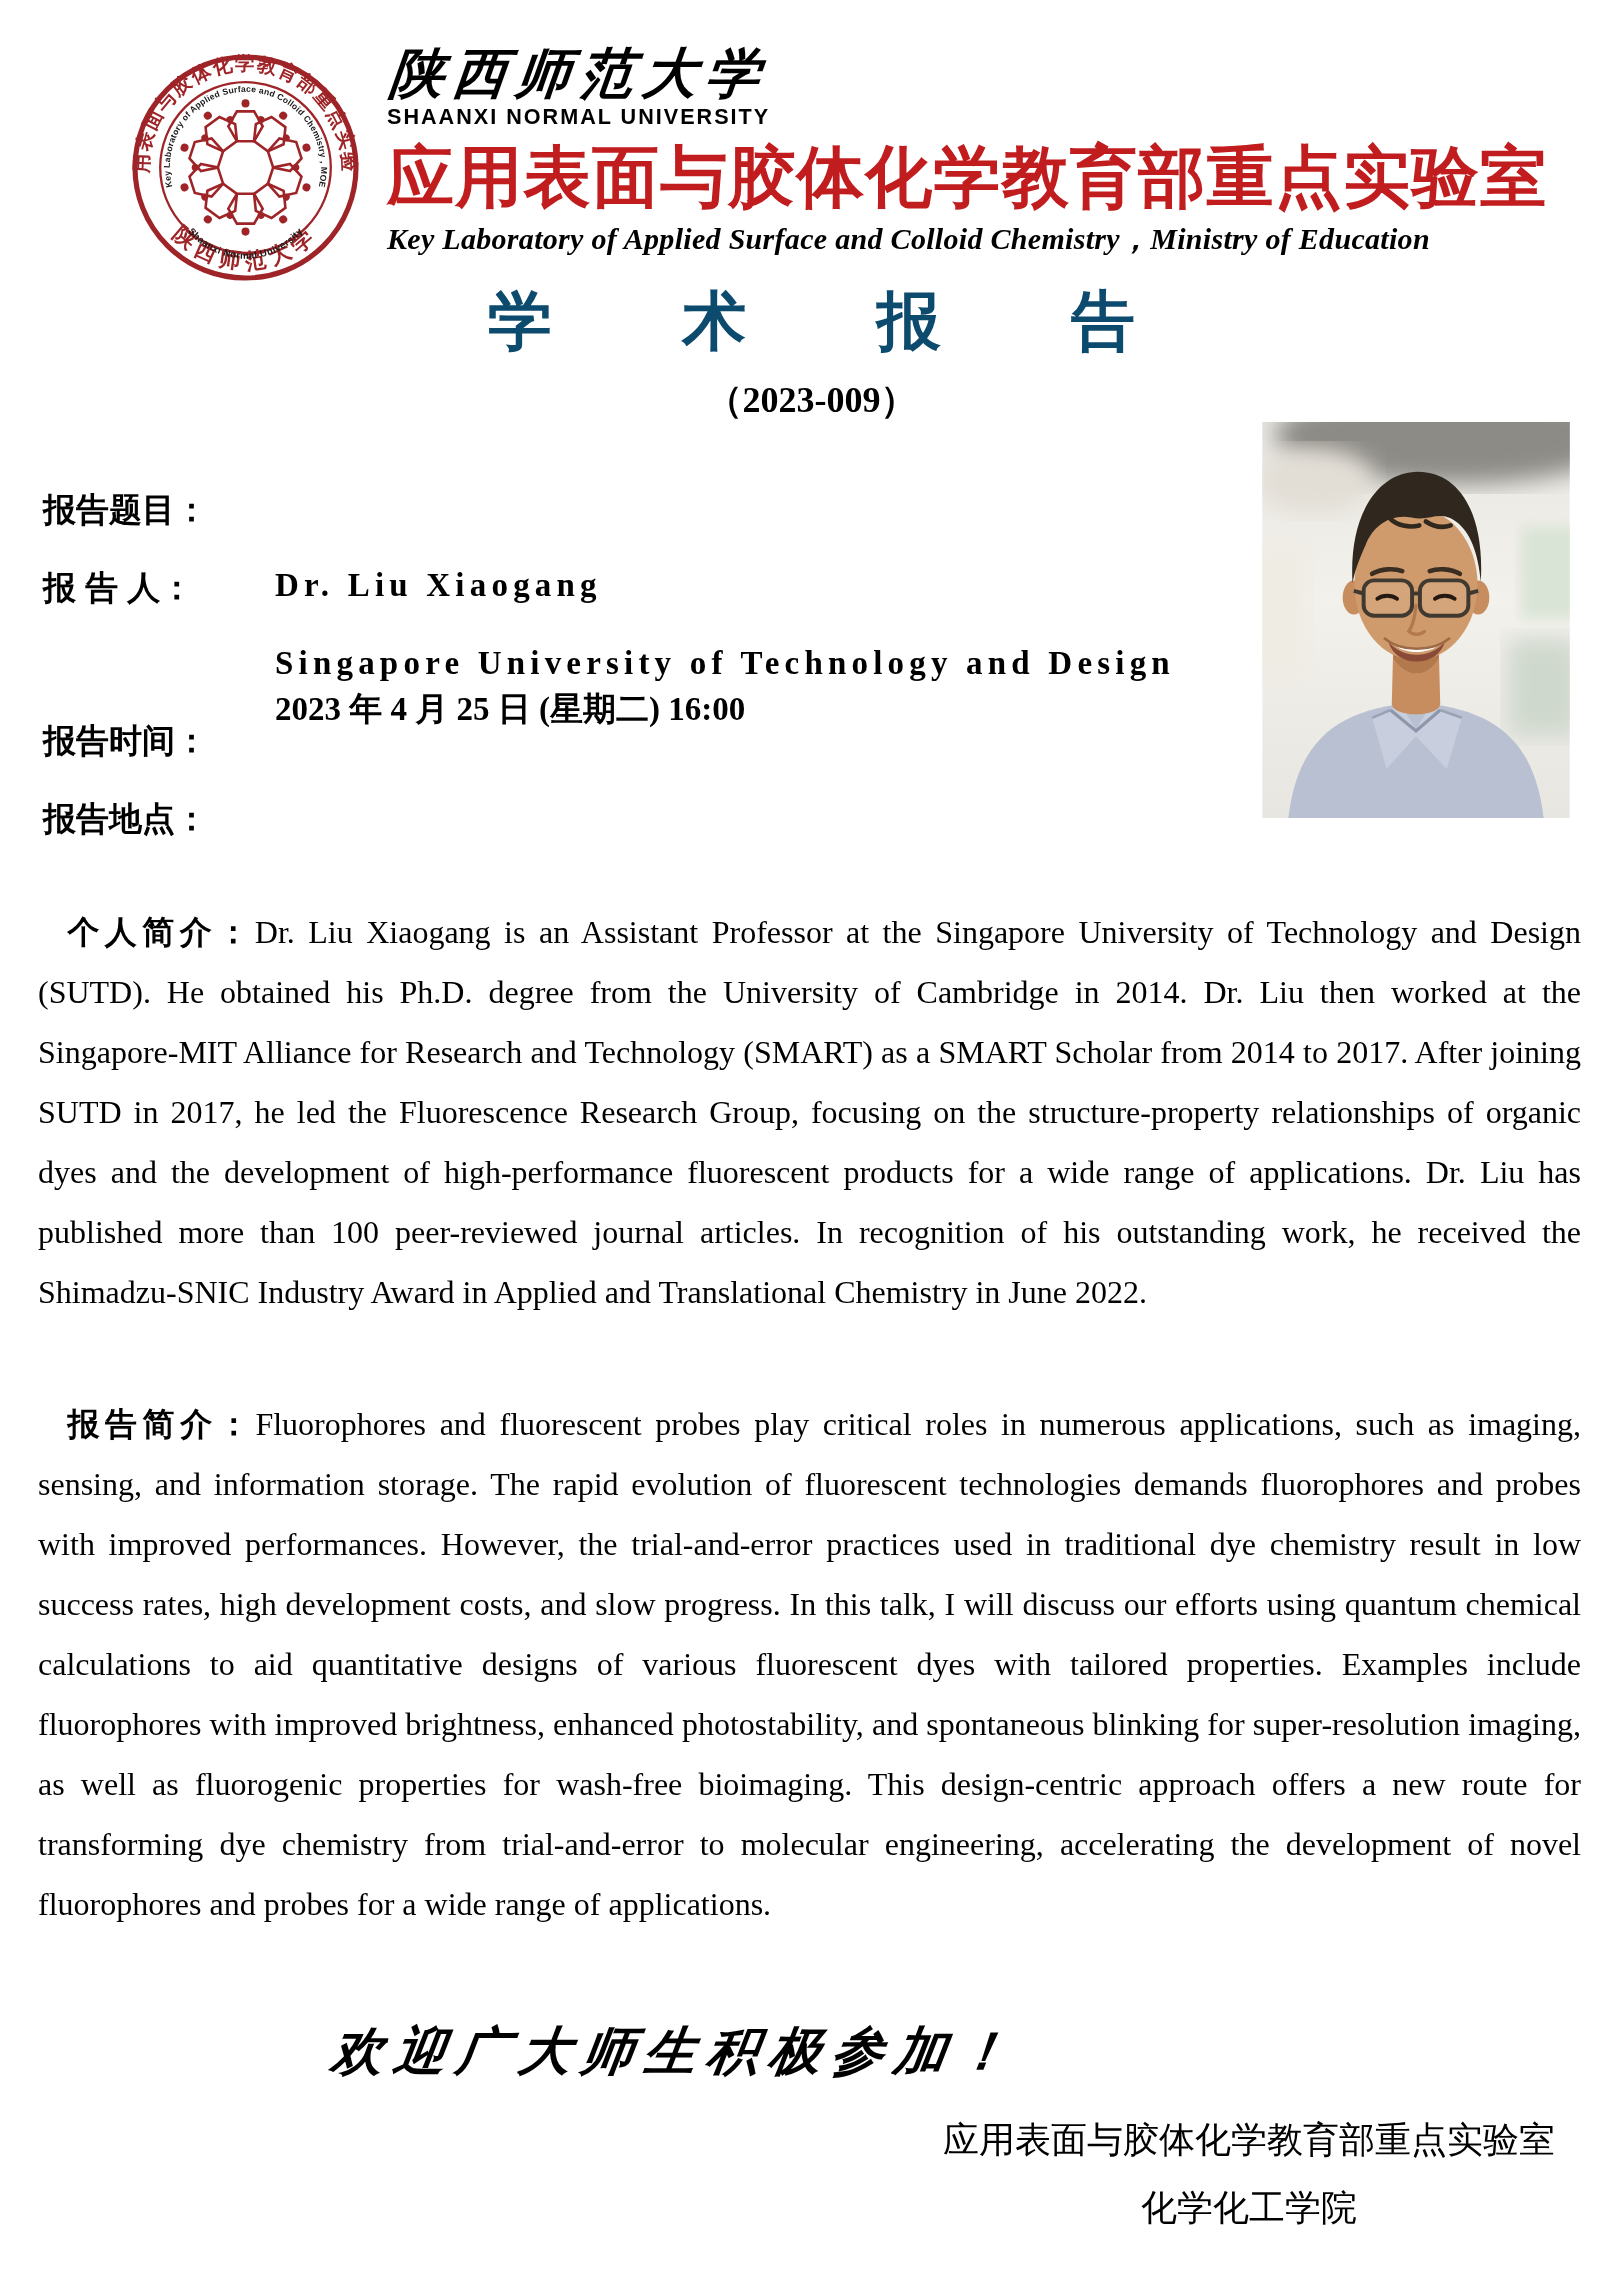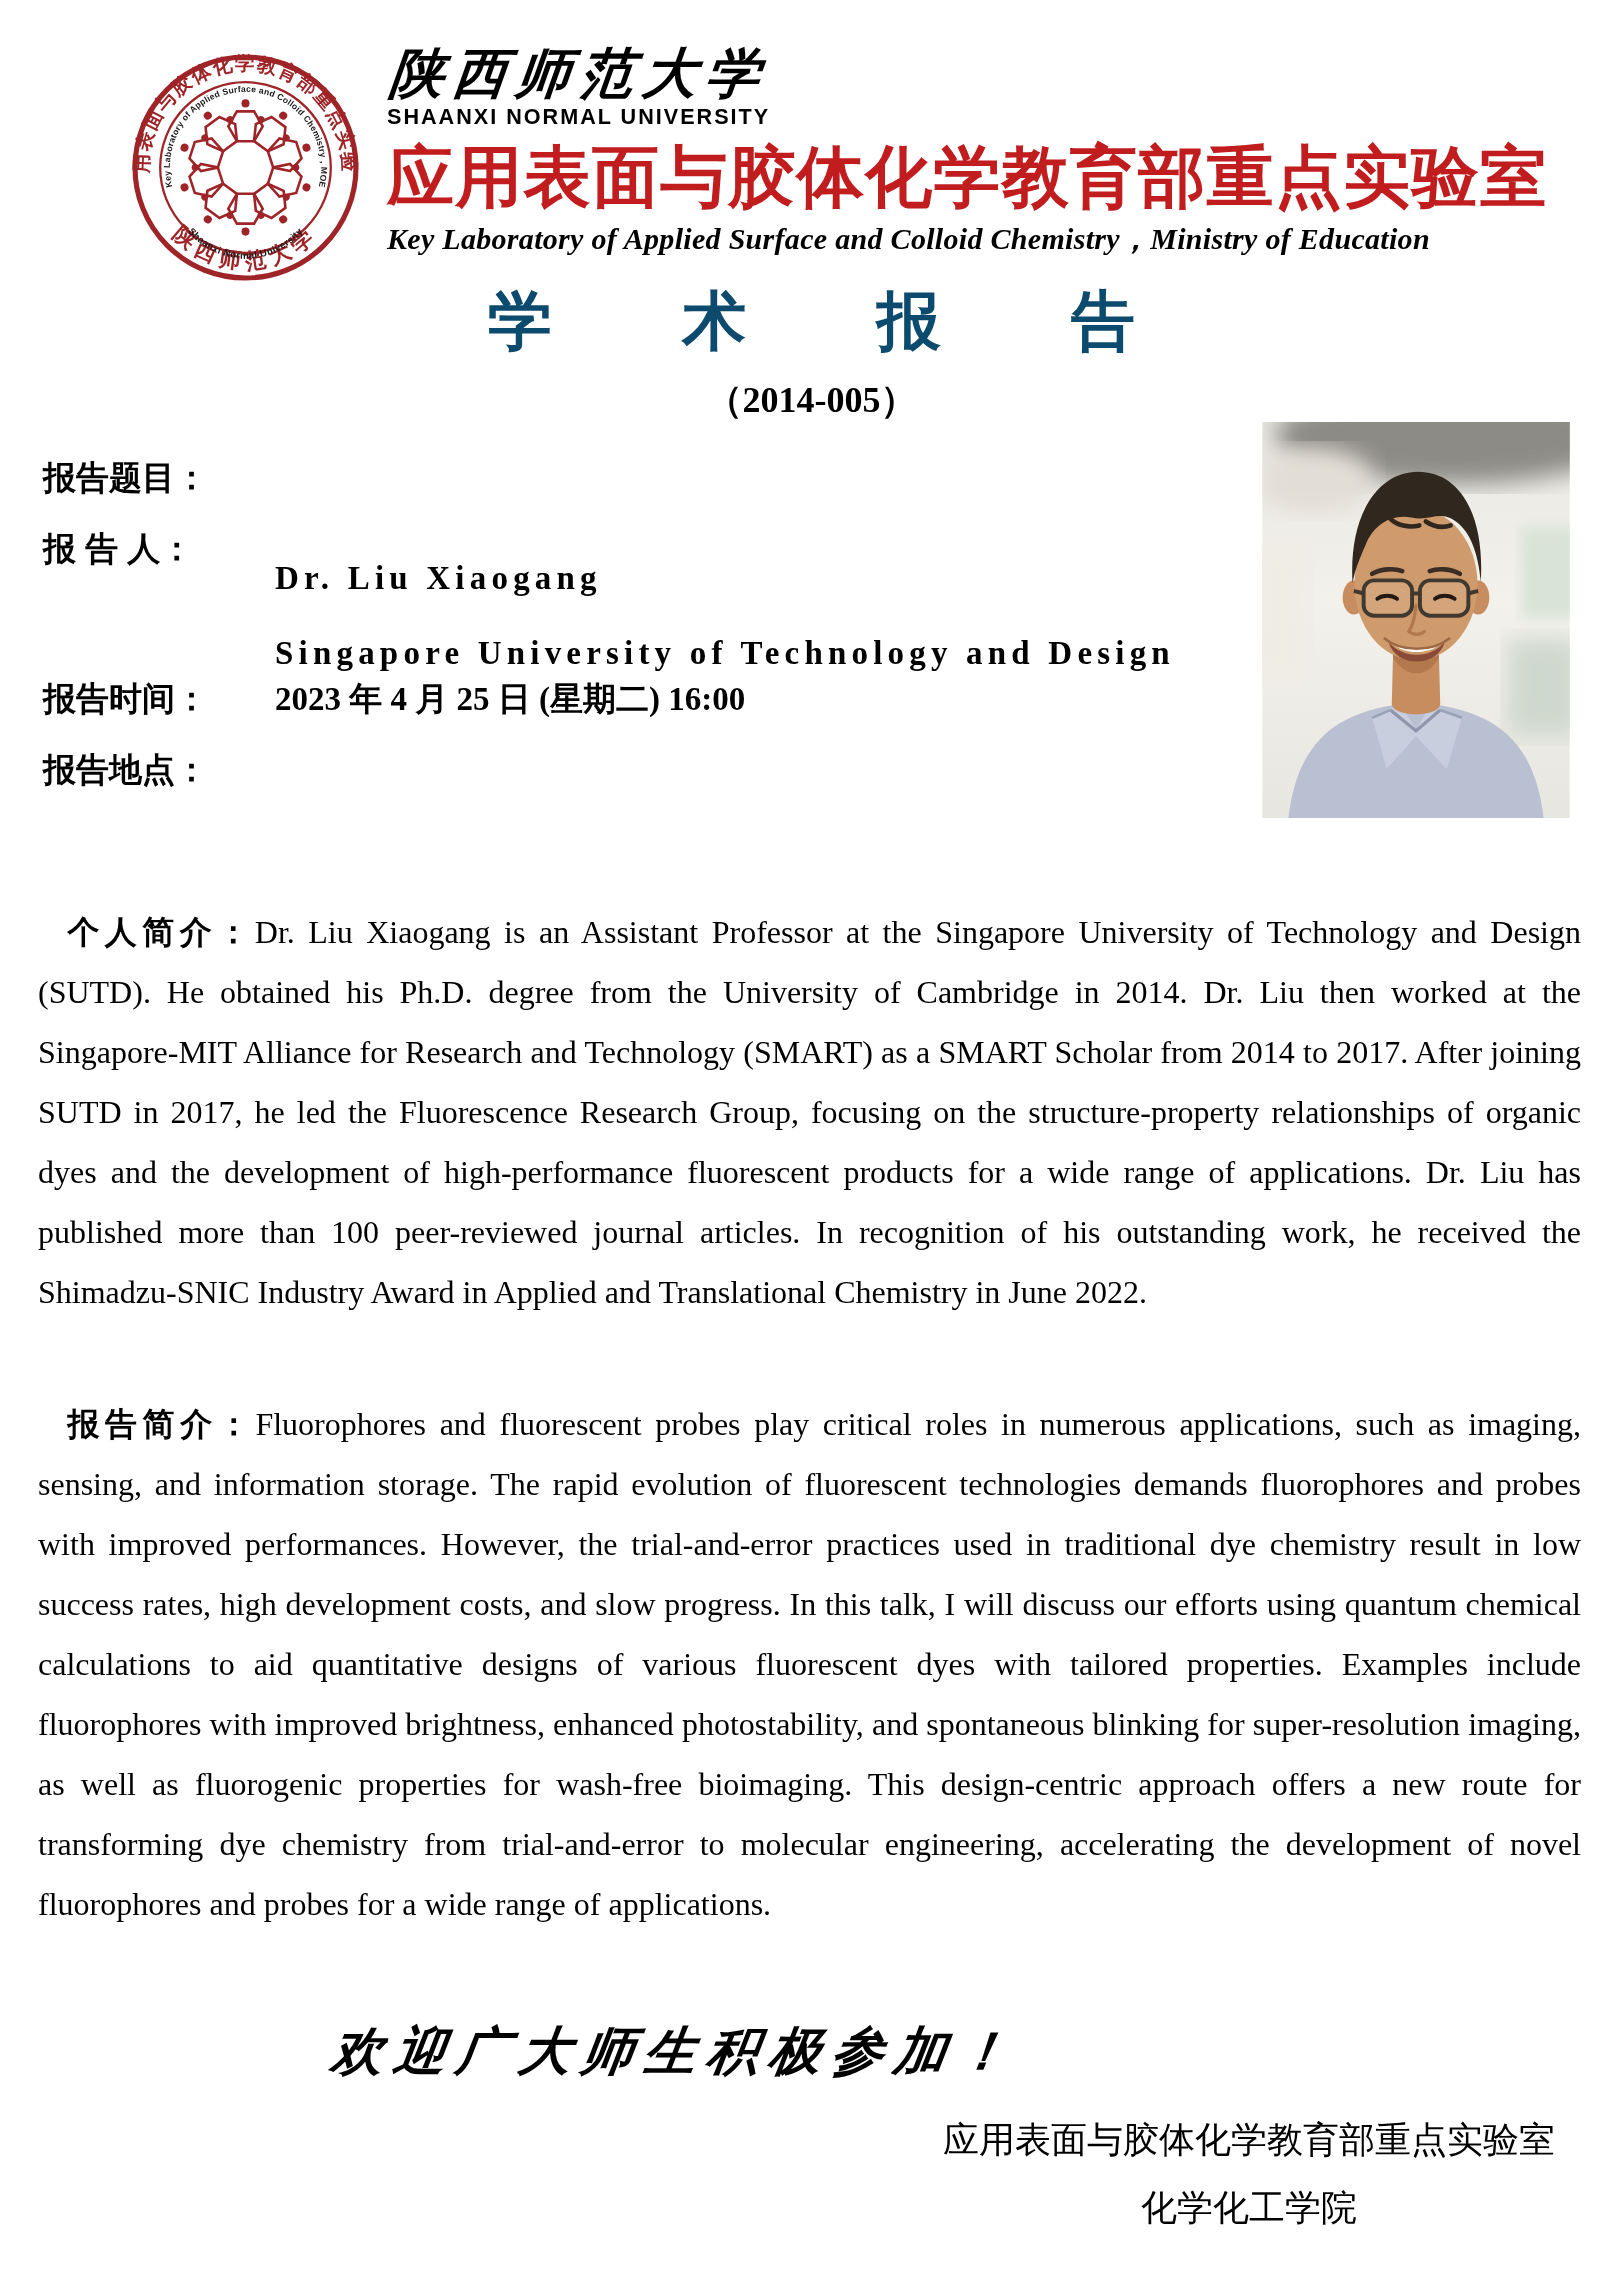--- a/index.html
+++ b/index.html
@@ -52,20 +52,21 @@
     font-family:"Liberation Serif", serif;
   }
   
   .info{position:absolute;left:43px;top:455px;width:1204px;}
   .info-row{display:flex;align-items:flex-start;min-height:71px;}
   .info-label{
     flex:0 0 232px;
     font-family:"Liberation Sans", sans-serif;
     font-weight:bold;font-size:33px;line-height:46px;
     white-space:nowrap;
+    margin-top:32px;
   }
   .info-value{
     font-family:"Liberation Serif", serif;
     font-weight:bold;font-size:33px;line-height:46px;
     white-space:nowrap;
   }
   .spread{letter-spacing:5.2px;margin-top:29px;}
   
   .photo{position:absolute;left:1262px;top:422px;width:308px;height:396px;}
   
@@ -165,21 +166,21 @@
 
     <div class="header-text">
       <div class="calligraphy-univ">陕西师范大学</div>
       <div class="univ-en">SHAANXI NORMAL UNIVERSITY</div>
       <div class="lab-cn">应用表面与胶体化学教育部重点实验室</div>
       <div class="lab-en">Key Laboratory of Applied Surface and Colloid Chemistry，Ministry of Education</div>
     </div>
   </div>
 
   <div class="sem-title">学 术 报 告</div>
-  <div class="serial">（2014-005）</div>
+  <div class="serial">（2023-009）</div>
 
   <div class="info">
     <div class="info-row">
       <span class="info-label">报告题目：</span>
     </div>
     <div class="info-row">
       <span class="info-label">报 告 人：</span>
       <span class="info-value spread">Dr. Liu Xiaogang</span>
     </div>
     <div class="info-row">

